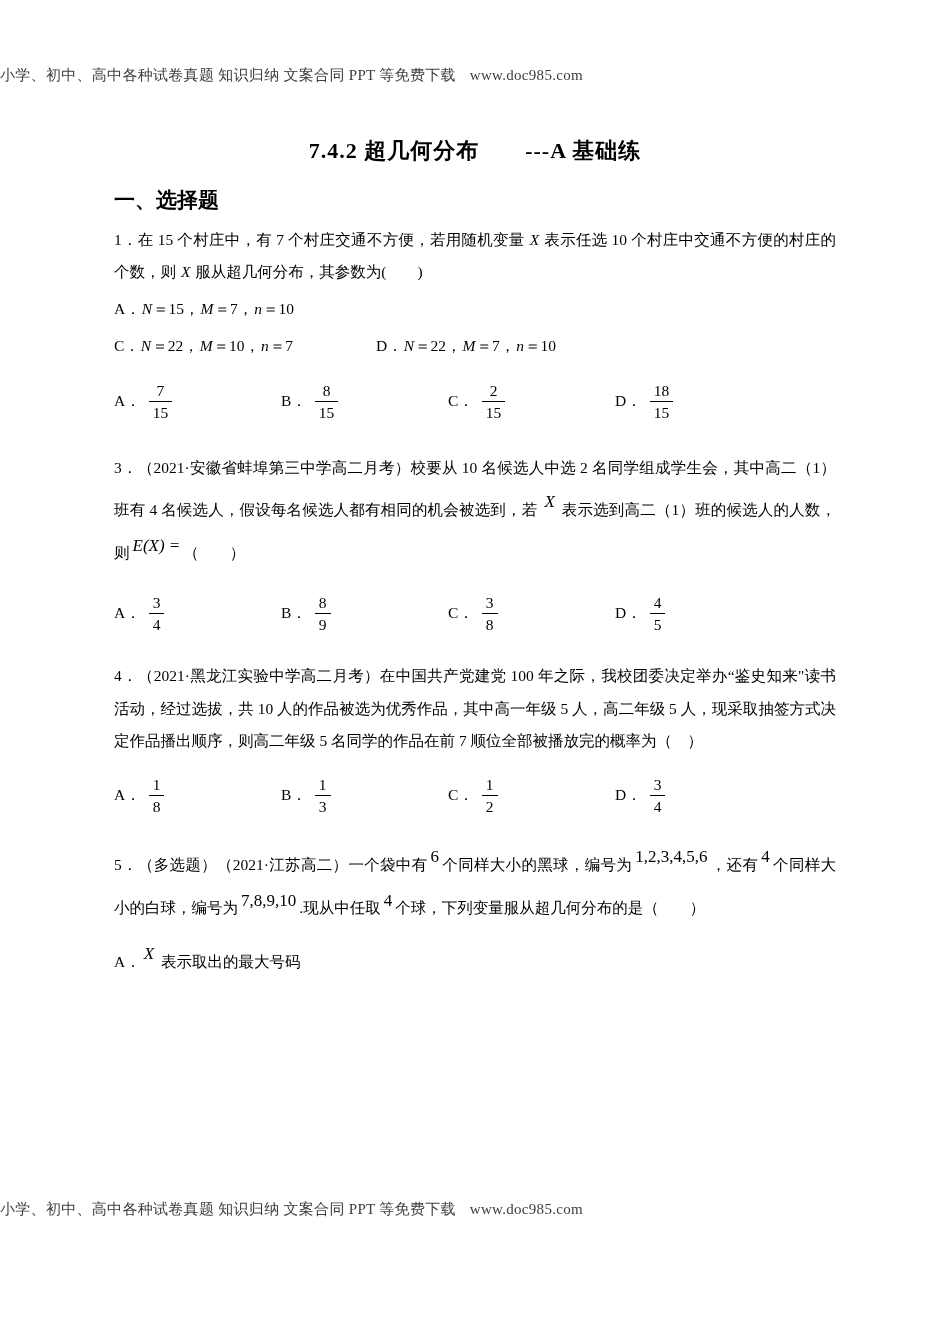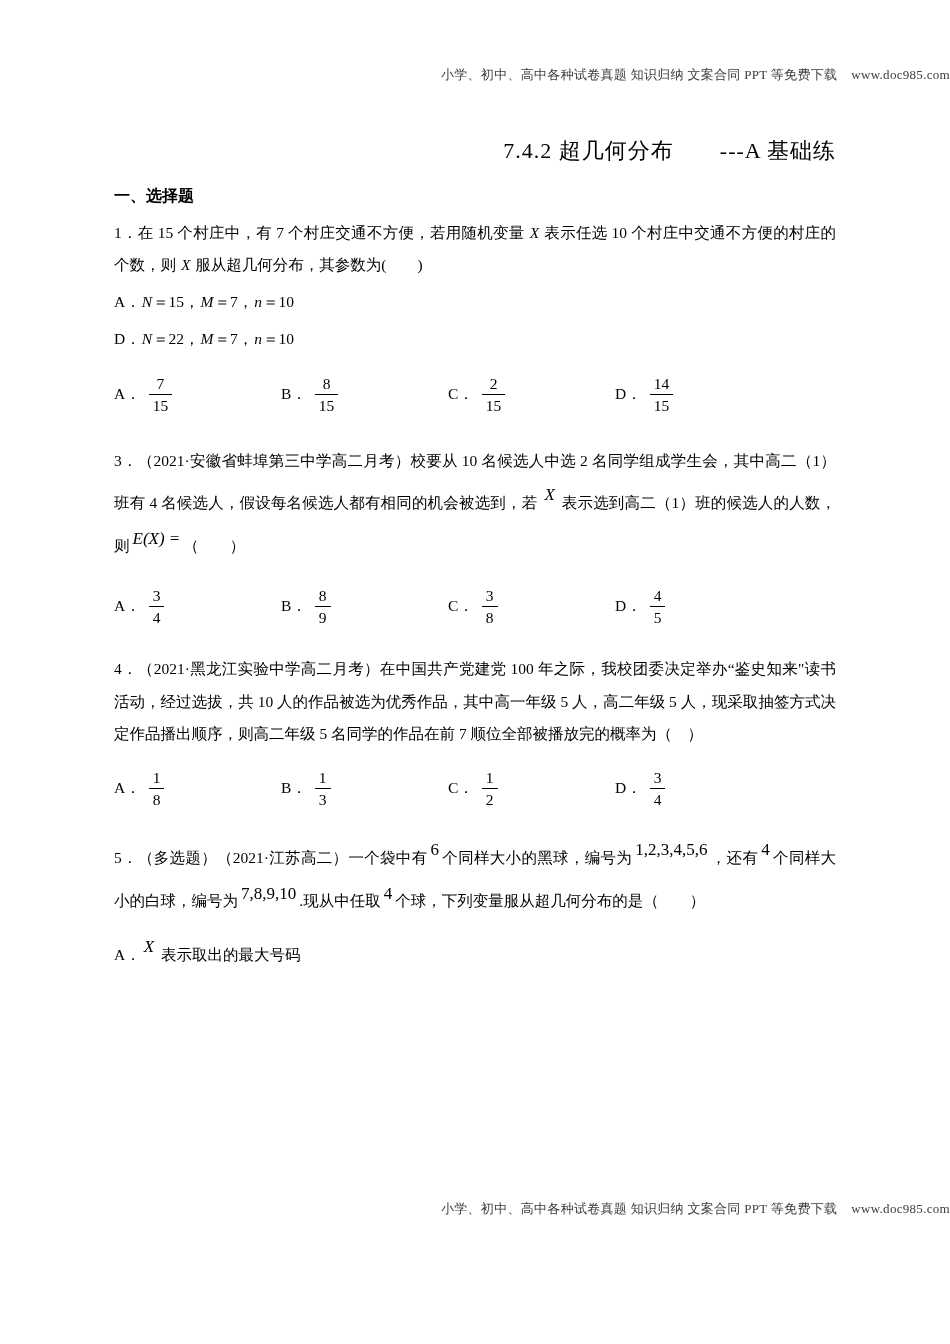--- a/index.html
+++ b/index.html
@@ -8,43 +8,43 @@
     position: relative;
     width: 950px;
     min-height: 1344px;
     background: #ffffff;
     color: #000;
     font-family: "Liberation Serif", serif;
   }
   .pageband {
     position: absolute;
     left: 0; right: 0;
-    text-align: right;
-    font-size: 13px;
+    text-align: left;
+    font-size: 15px;
     color: #3d3d3d;
     letter-spacing: 0.3px;
     white-space: nowrap;
   }
   .pageband.top { top: 66px; }
   .pageband.bottom { top: 1200px; }
   .pageband .url { margin-left: 14px; }
 
   .content { padding: 136px 114px 0 114px; }
 
   .title {
     margin: 0 0 8px 0;
-    text-align: right;
+    text-align: center;
     font-size: 22px;
-    font-weight: normal;
+    font-weight: bold;
     font-family: "Liberation Serif", serif;
     letter-spacing: 1px;
   }
   .section {
     margin-top: 20px;
-    font-size: 16px;
+    font-size: 21px;
     font-weight: bold;
     font-family: "Liberation Sans", sans-serif;
   }
 
   .para {
     margin: 10px 0 4px 0;
     font-size: 15.5px;
     line-height: 2.08;
     text-align: justify;
   }
@@ -100,38 +100,39 @@
 
     <h1 class="title">7.4.2 超几何分布　　---A 基础练</h1>
 
     <div class="section">一、选择题</div>
 
     <p class="para">1．在 15 个村庄中，有 7 个村庄交通不方便，若用随机变量 <span class="m">X</span> 表示任选 10 个村庄中交通不方便的村庄的个数，则 <span class="m">X</span> 服从超几何分布，其参数为(　　)</p>
     <div class="optrow two">
       <div class="cell">A．<span class="m">N</span>＝15，<span class="m">M</span>＝7，<span class="m">n</span>＝10</div>
     </div>
     <div class="optrow two">
+      <div class="cell">C．<span class="m">N</span>＝22，<span class="m">M</span>＝10，<span class="m">n</span>＝7</div>
       <div class="cell">D．<span class="m">N</span>＝22，<span class="m">M</span>＝7，<span class="m">n</span>＝10</div>
     </div>
 
     <div class="optrow four">
       <div class="cell">A．<span class="frac">
             <span class="num">7</span>
             <span class="den">15</span>
           </span></div>
       <div class="cell">B．<span class="frac">
             <span class="num">8</span>
             <span class="den">15</span>
           </span></div>
       <div class="cell">C．<span class="frac">
             <span class="num">2</span>
             <span class="den">15</span>
           </span></div>
       <div class="cell">D．<span class="frac">
-            <span class="num">14</span>
+            <span class="num">18</span>
             <span class="den">15</span>
           </span></div>
     </div>
 
     <p class="para mathy">3．（2021·安徽省蚌埠第三中学高二月考）校要从 10 名候选人中选 2 名同学组成学生会，其中高二（1）班有 4 名候选人，假设每名候选人都有相同的机会被选到，若 <span class="mr mi">X</span> 表示选到高二（1）班的候选人的人数，则<span class="mr mi">E(X) =</span>（　　）</p>
     <div class="optrow four">
       <div class="cell">A．<span class="frac">
             <span class="num">3</span>
             <span class="den">4</span>
           </span></div>

